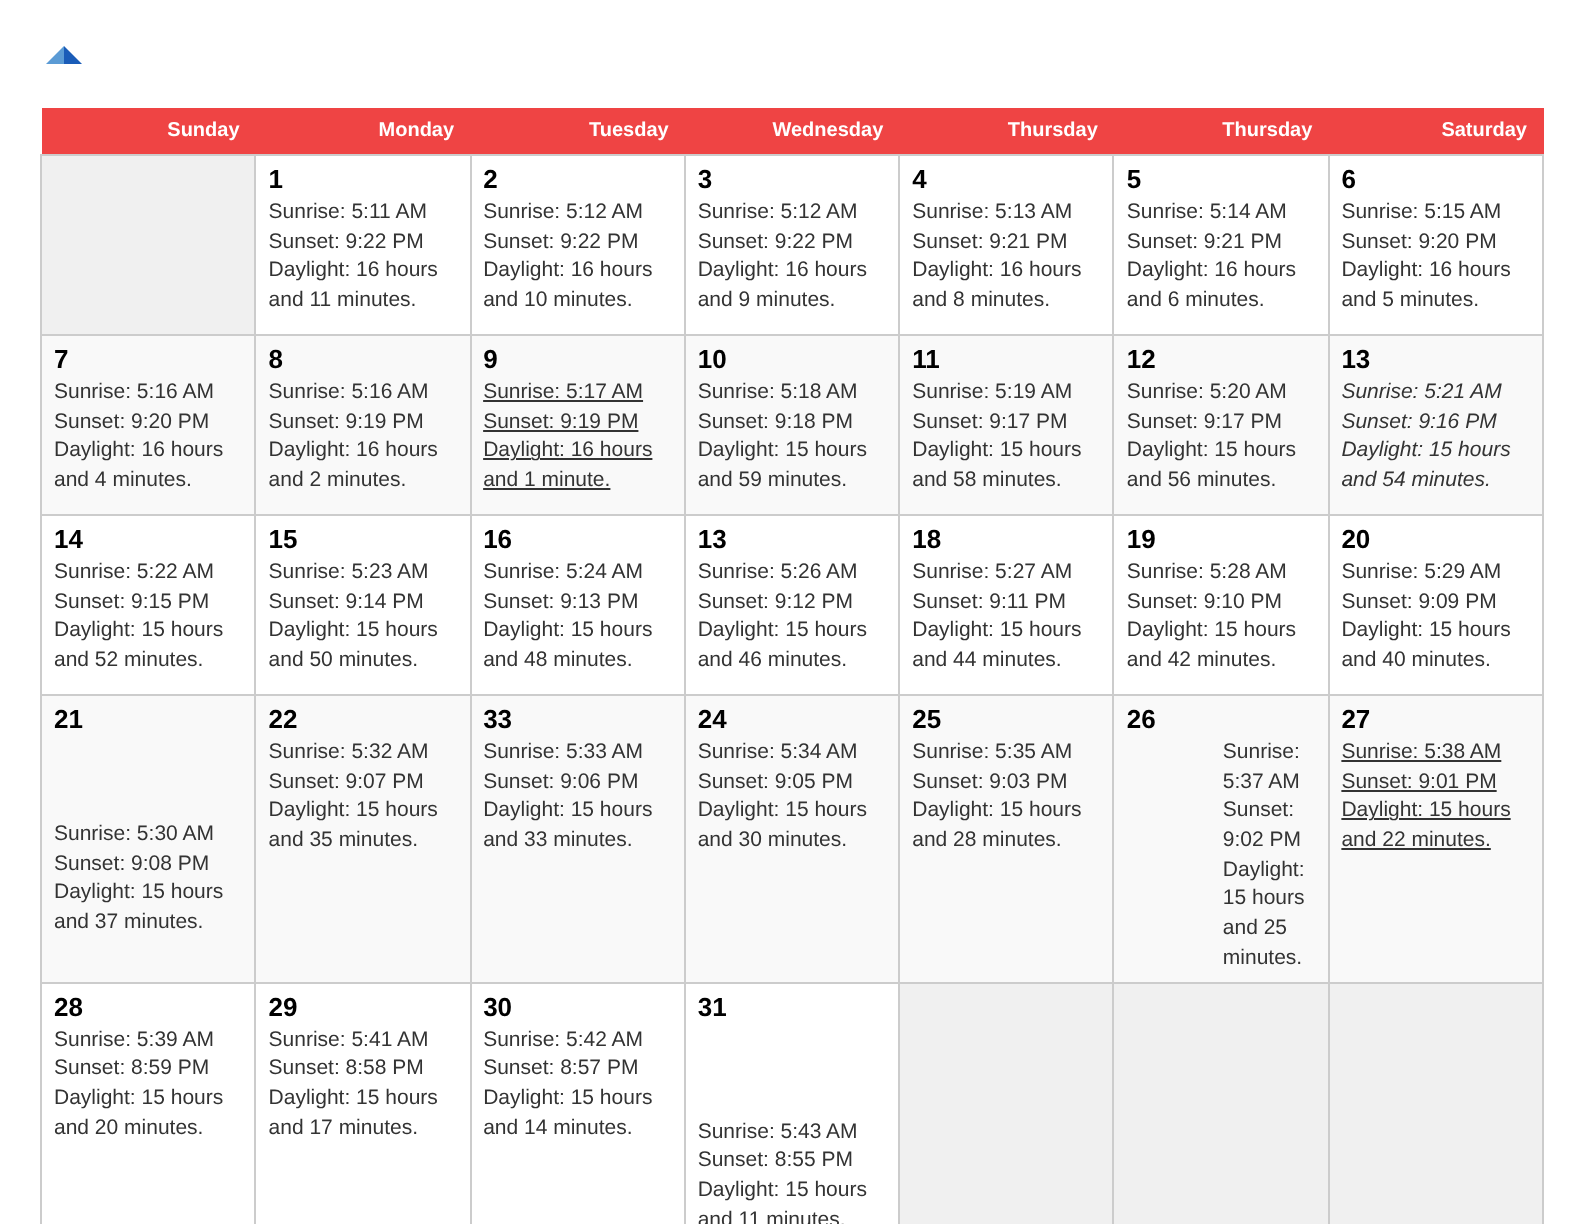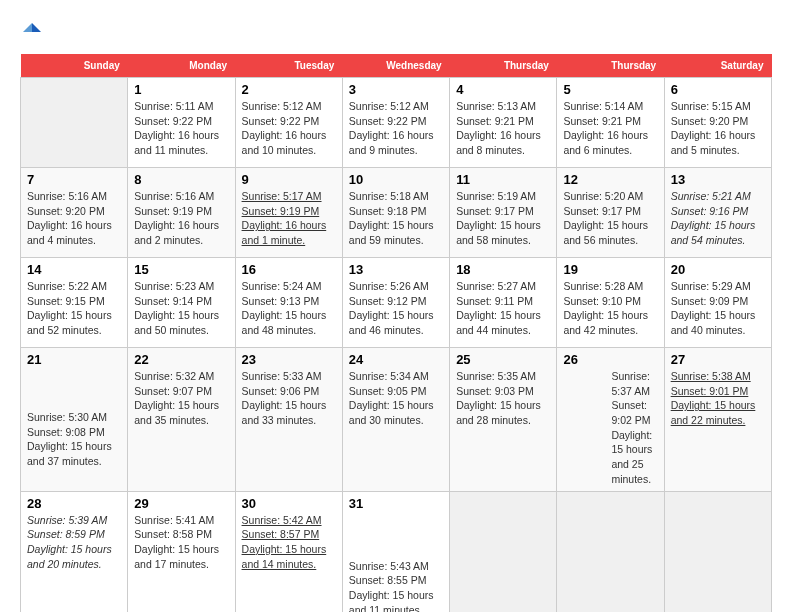--- a/index.html
+++ b/index.html
@@ -280,21 +280,21 @@
 and 37 minutes.</div>
         </td>
         <td>
           <span class="day-number">22</span>
           <div class="day-info" style="white-space: pre-line;">Sunrise: 5:32 AM
 Sunset: 9:07 PM
 Daylight: 15 hours
 and 35 minutes.</div>
         </td>
         <td>
-          <span class="day-number">23</span>
+          <span class="day-number">33</span>
           <div class="day-info" style="white-space: pre-line;">Sunrise: 5:33 AM
 Sunset: 9:06 PM
 Daylight: 15 hours
 and 33 minutes.</div>
         </td>
         <td>
           <span class="day-number">24</span>
           <div class="day-info" style="white-space: pre-line;">Sunrise: 5:34 AM
 Sunset: 9:05 PM
 Daylight: 15 hours
@@ -318,35 +318,35 @@
           <span class="day-number">27</span>
           <div class="day-info" style="white-space: pre-line; text-decoration: underline;">Sunrise: 5:38 AM
 Sunset: 9:01 PM
 Daylight: 15 hours
 and 22 minutes.</div>
         </td>
       </tr>
       <tr>
         <td>
           <span class="day-number">28</span>
-          <div class="day-info" style="white-space: pre-line; font-style: italic;">Sunrise: 5:39 AM
+          <div class="day-info" style="white-space: pre-line;">Sunrise: 5:39 AM
 Sunset: 8:59 PM
 Daylight: 15 hours
 and 20 minutes.</div>
         </td>
         <td>
           <span class="day-number">29</span>
           <div class="day-info" style="white-space: pre-line;">Sunrise: 5:41 AM
 Sunset: 8:58 PM
 Daylight: 15 hours
 and 17 minutes.</div>
         </td>
         <td>
           <span class="day-number">30</span>
-          <div class="day-info" style="white-space: pre-line; text-decoration: underline;">Sunrise: 5:42 AM
+          <div class="day-info" style="white-space: pre-line;">Sunrise: 5:42 AM
 Sunset: 8:57 PM
 Daylight: 15 hours
 and 14 minutes.</div>
         </td>
         <td>
           <span class="day-number">31</span>
           <div class="day-info" style="white-space: pre-line; margin-top: 48px;">Sunrise: 5:43 AM
 Sunset: 8:55 PM
 Daylight: 15 hours
 and 11 minutes.</div>

